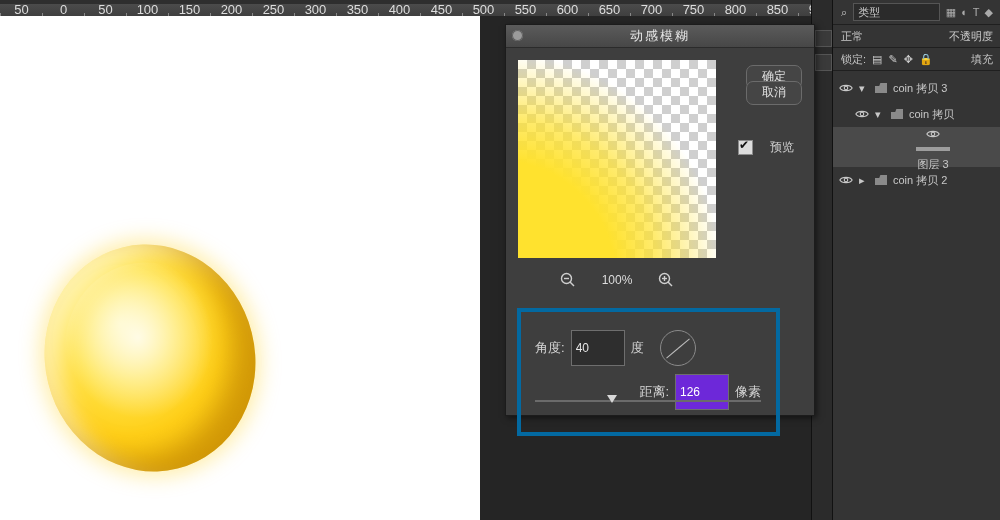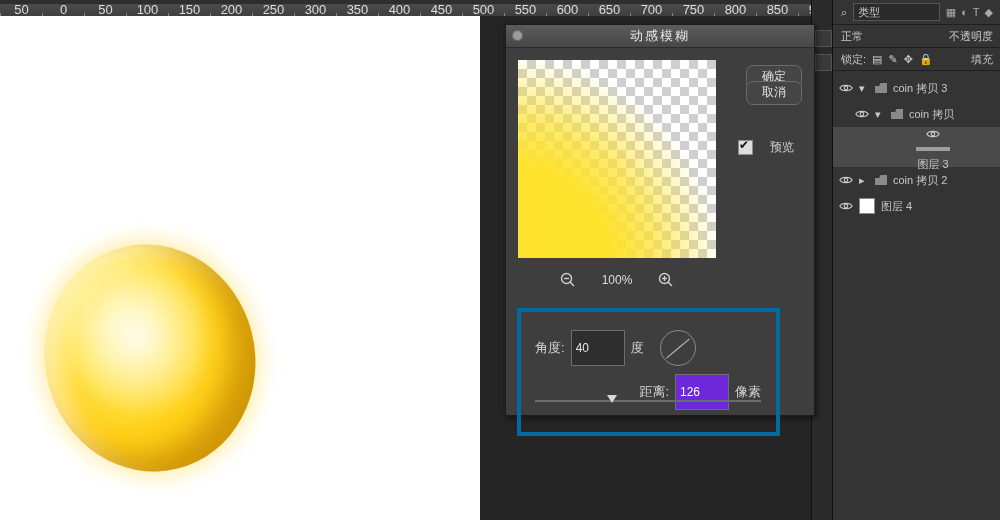--- a/index.html
+++ b/index.html
@@ -305,22 +305,14 @@
       </div>
       <div class="layer" style="padding-left: 6px;">
         <span class="eye"><svg viewBox="0 0 16 16">
             <path d="M1 8c2-4 12-4 14 0-2 4-12 4-14 0z"></path>
             <circle cx="8" cy="8" r="2"></circle>
           </svg></span>
         <span class="twist">▸</span>
         <span class="fold"></span>
         <span class="lname">coin 拷贝 2</span>
       </div>
-      <div class="layer" style="padding-left: 6px;">
-        <span class="eye"><svg viewBox="0 0 16 16">
-            <path d="M1 8c2-4 12-4 14 0-2 4-12 4-14 0z"></path>
-            <circle cx="8" cy="8" r="2"></circle>
-          </svg></span>
-        <span class="thumb mini"></span>
-        <span class="lname">图层 4</span>
-      </div>
     </div>
 </div>
 
 </body></html>

